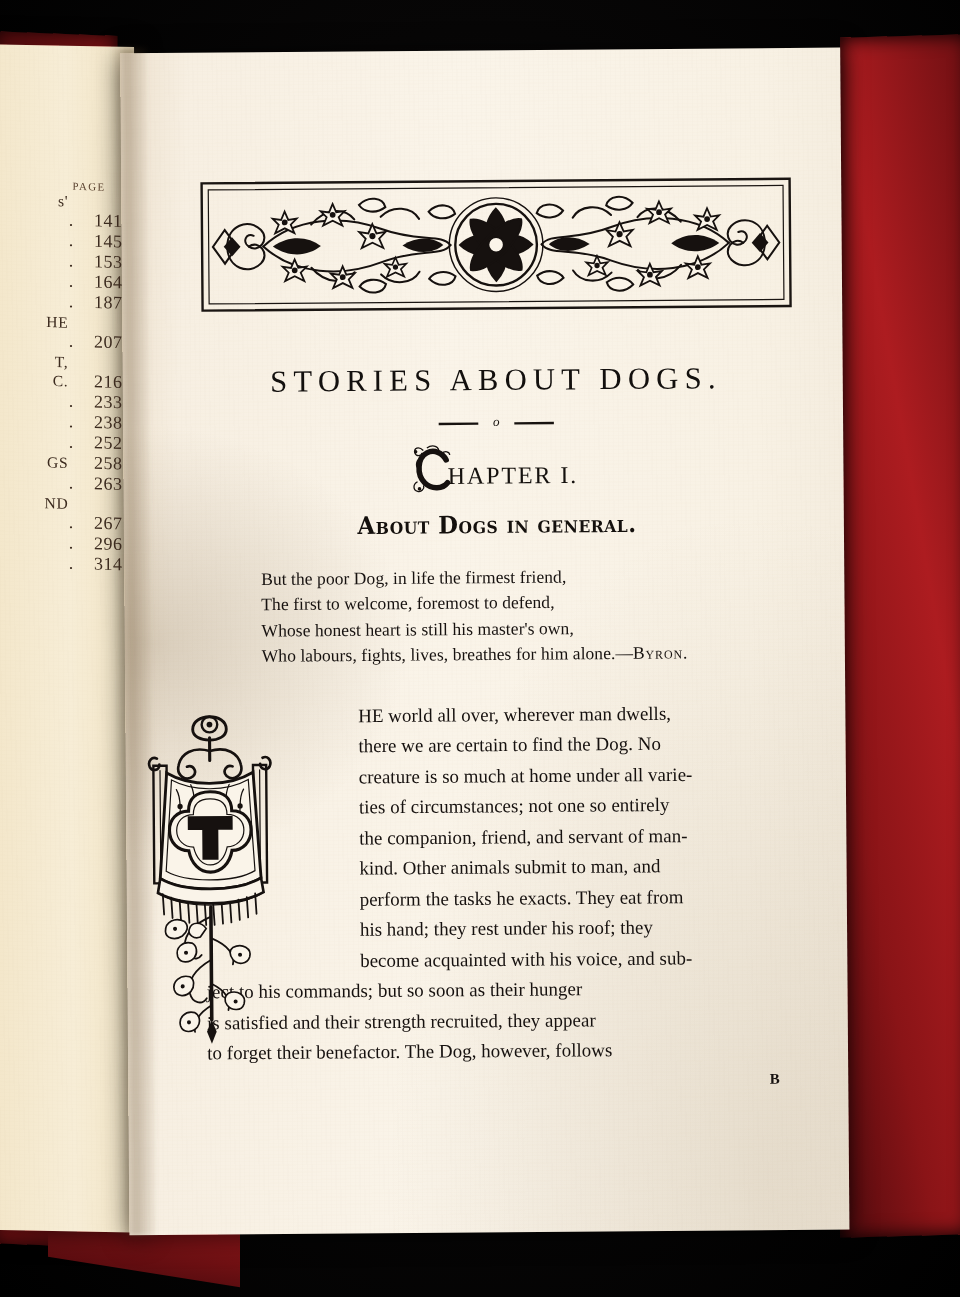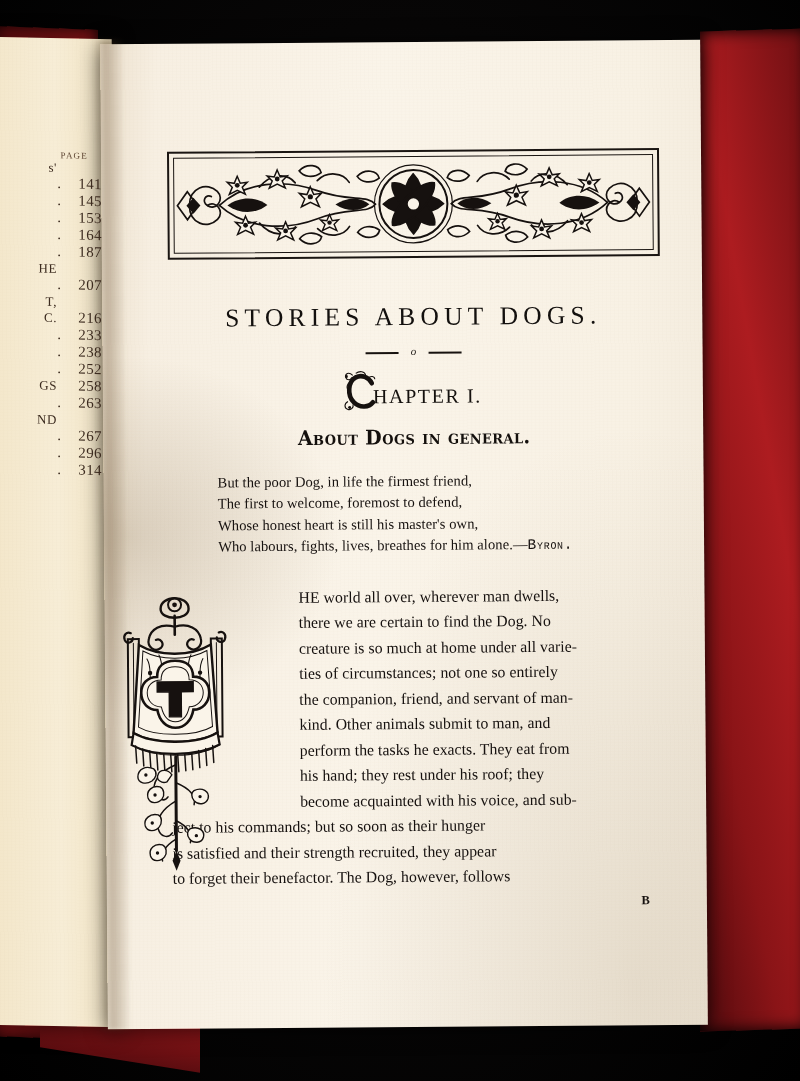--- a/index.html
+++ b/index.html
@@ -85,21 +85,21 @@
   .chapter .rest{line-height:1;padding-bottom:1px;text-align:right;}
 
   
   .subtitle{margin-top:15px;text-align:center;font-size:18.5px;letter-spacing:.6px;
     color:#14100d;font-family:"DejaVu Serif",serif;font-weight:700;
     font-variant:small-caps;}
 
   
   .epigraph{margin:18px 0 0 48px;font-size:14.6px;line-height:1.47;color:#171210;
     letter-spacing:.05px;}
-  .epigraph .attr{font-variant:small-caps;letter-spacing:.7px;font-family:Liberation Mono, monospace;}
+  .epigraph .attr{font-variant:small-caps;letter-spacing:.7px;}
 
   
   .bodywrap{margin-top:26px;position:relative;}
   .banner{position:absolute;left:-62px;top:-4px;width:132px;height:290px;}
   .bodytext{font-size:15.8px;line-height:1.615;text-align:justify;
     color:#16110f;letter-spacing:.02px;}
   .bodytext p{margin:0;}
   .bodytext .indent-block{padding-left:128px;}
   .sig{margin-top:4px;text-align:right;padding-right:12px;
     font-size:12.5px;font-weight:700;letter-spacing:1px;color:#16110f;}

